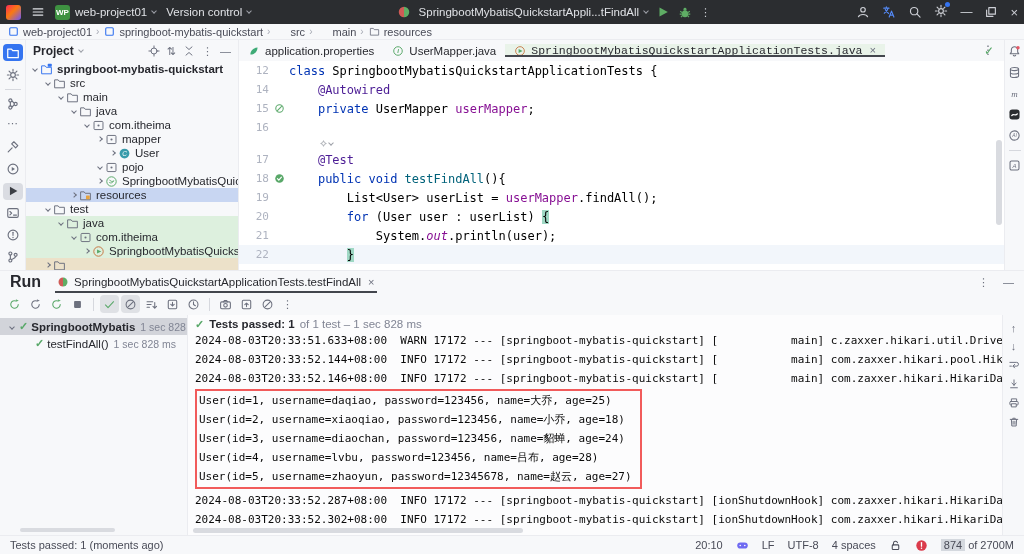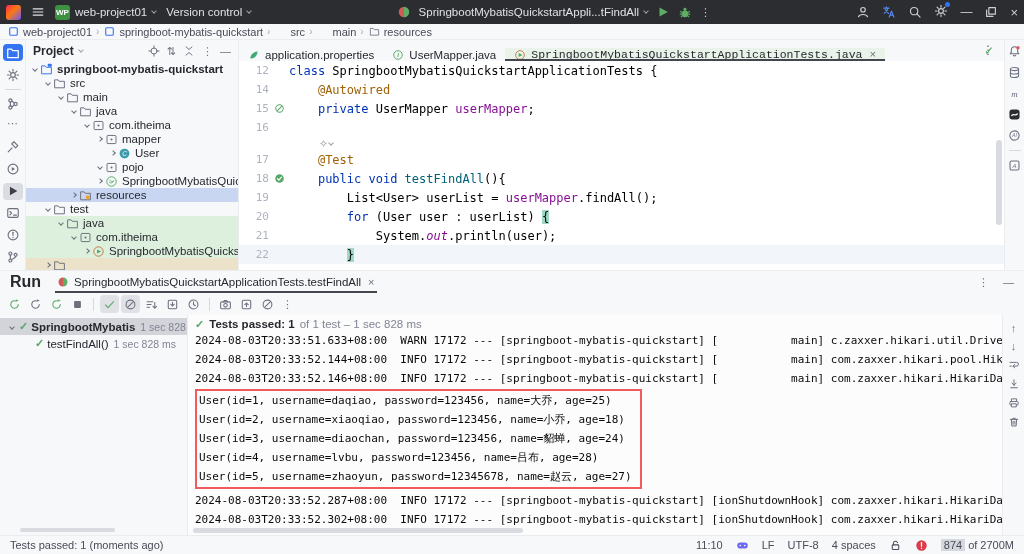--- a/index.html
+++ b/index.html
@@ -52,38 +52,38 @@
   .chv.open { transform:rotate(45deg); }
   .chv.closed { transform:rotate(-45deg); }
   .tree-row i.ic { width:13px; height:13px; margin-right:4px; }
   .tree-row.bold .t-label { font-weight:bold; }
   .tree-row.selected { background:#c8d6f2; }
   .tree-row.added { background:#ddf0de; }
   .tree-row.excluded { background:#ece1c9; }
 
   
   .editor { flex:1; min-width:0; background:#fff; display:flex; flex-direction:column; position:relative; }
-  .tabs { height:21px; display:flex; align-items:flex-end; background:#f7f8fa; font-size:11.5px; }
+  .tabs { height:21px; display:flex; align-items:center; background:#f7f8fa; font-size:11.5px; }
   .tab { display:flex; align-items:center; gap:5px; padding:0 9px; position:relative; color:#27282e; white-space:nowrap; }
   .tab i.ic { width:12px; height:12px; }
   .tab.active { background:#e9f3e9;font-family:Liberation Mono, monospace; }
   .tab.active::after { content:""; position:absolute; left:0; right:0; bottom:0; height:2px; background:#43464d; }
   .tab-close { color:#6c707e; font-size:11px; margin-left:2px; }
   .tabs-more { margin-left:auto; display:flex; align-items:center; padding:0 8px; color:#6c707e; }
   .code { flex:1; font-family:"DejaVu Sans Mono",monospace; font-size:12px; position:relative; overflow:hidden; }
   .code-line { height:19px; display:flex; align-items:center; }
   .code-line.inlay-row { height:13px; }
   .code-line.current { background:#f2f6fb; }
   .gut-num { width:30px; text-align:right; color:#aeb3c0; font-size:11px; flex:none; font-family:"DejaVu Sans Mono",monospace; }
   .gut-icon { width:20px; display:flex; justify-content:center; flex:none; }
   .gut-icon i.ic { width:11px; height:11px; }
   .code-text { white-space:pre; display:flex; align-items:center; }
   .seg-pl { color:#000; }
   .seg-kw { color:#0033b3; }
-  .seg-ann { color:#a16207; }
+  .seg-ann { color:#4c1d95; }
   .seg-fld { color:#871094; }
   .seg-sfld { color:#871094; font-style:italic; }
   .seg-mth { color:#00627a; }
   .seg-brace { color:#000; background:#9fd8c4; }
   .insp-ok { position:absolute; top:4px; right:10px; color:#59a869; }
   .ed-scroll { position:absolute; right:2px; top:100px; width:6px; height:85px; border-radius:3px; background:#d9dbe0; }
 
   .stripe-right { width:20px; background:#f7f8fa; border-left:1px solid #ebecf0; display:flex; flex-direction:column; align-items:center; gap:8px; padding-top:5px; color:#6c707e; }
   .stripe-right i.ic { width:13px; height:13px; }
   .sr-div { width:12px; height:1px; background:#d6d8de; }
@@ -912,21 +912,21 @@
             <path d="M3 4.5h10M6.4 4.5V3h3.2v1.5M4.5 4.5l.6 8.8h5.8l.6-8.8M6.8 7v4M9.2 7v4" stroke="currentColor" stroke-width="1.3" fill="none" stroke-linecap="round" stroke-linejoin="round"></path>
           </svg>
         </i>
     </div>
   </div>
 </div>
 
 <div class="statusbar">
   <span>Tests passed: 1 (moments ago)</span>
   <span class="sb-right">
-    <span class="sb-item">11:10</span>
+    <span class="sb-item">20:10</span>
     <i class="ic">
         <svg viewBox="0 0 16 16">
           <rect x="1.5" y="4.2" width="13" height="7.6" rx="3.8" fill="#6f6af2"></rect>
           <circle cx="5.2" cy="8" r="1" fill="#fff"></circle>
           <circle cx="10.8" cy="8" r="1" fill="#fff"></circle>
         </svg>
       </i>
     <span class="sb-item">LF</span>
     <span class="sb-item">UTF-8</span>
     <span class="sb-item">4 spaces</span>

